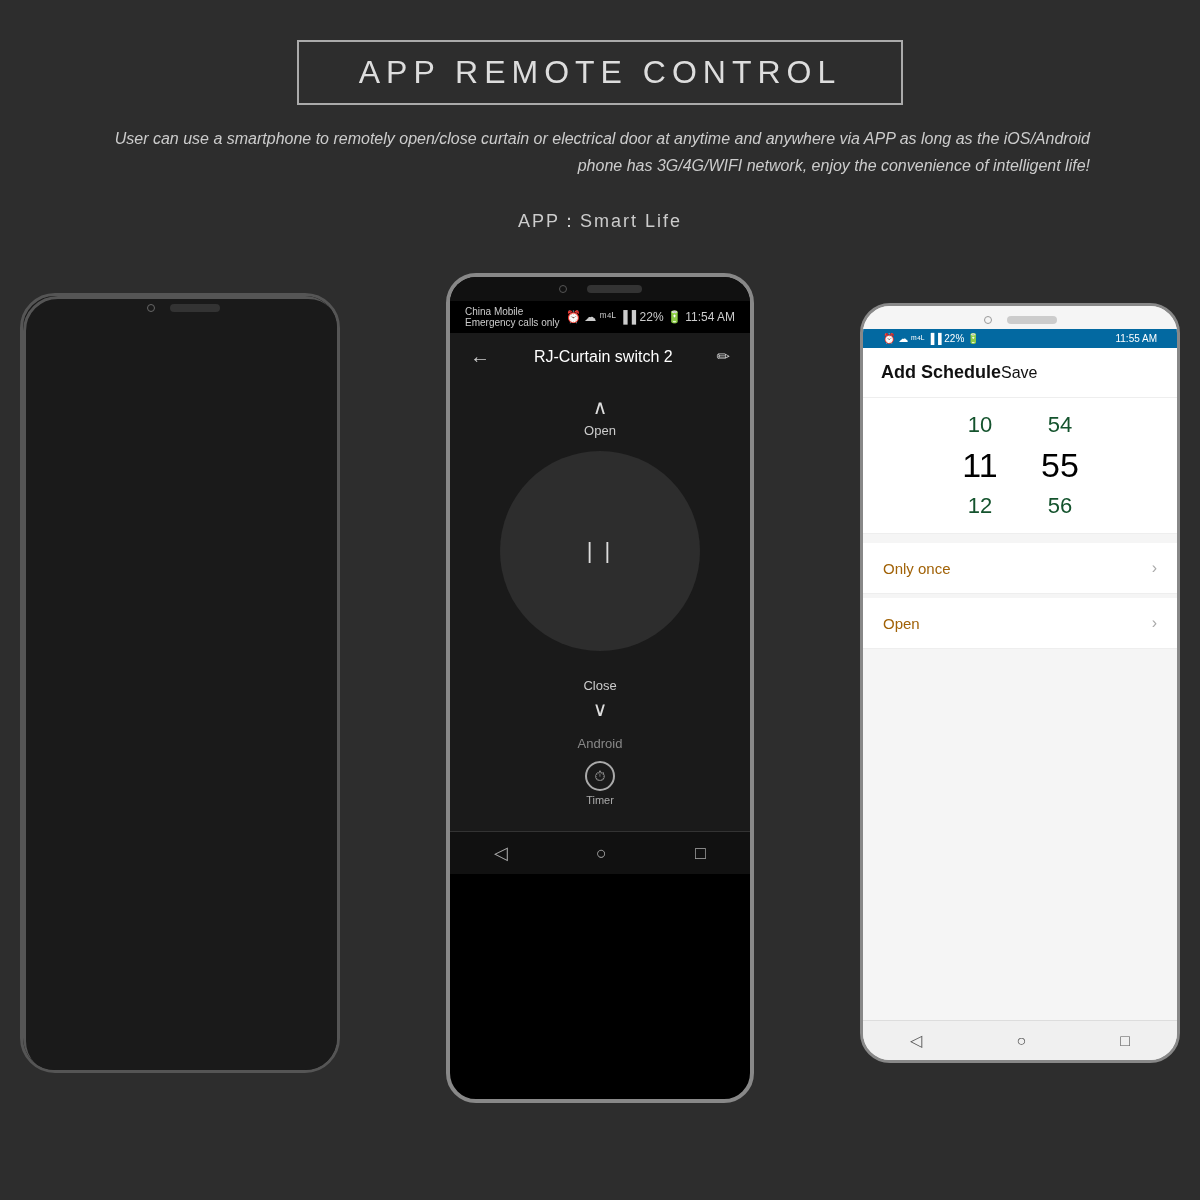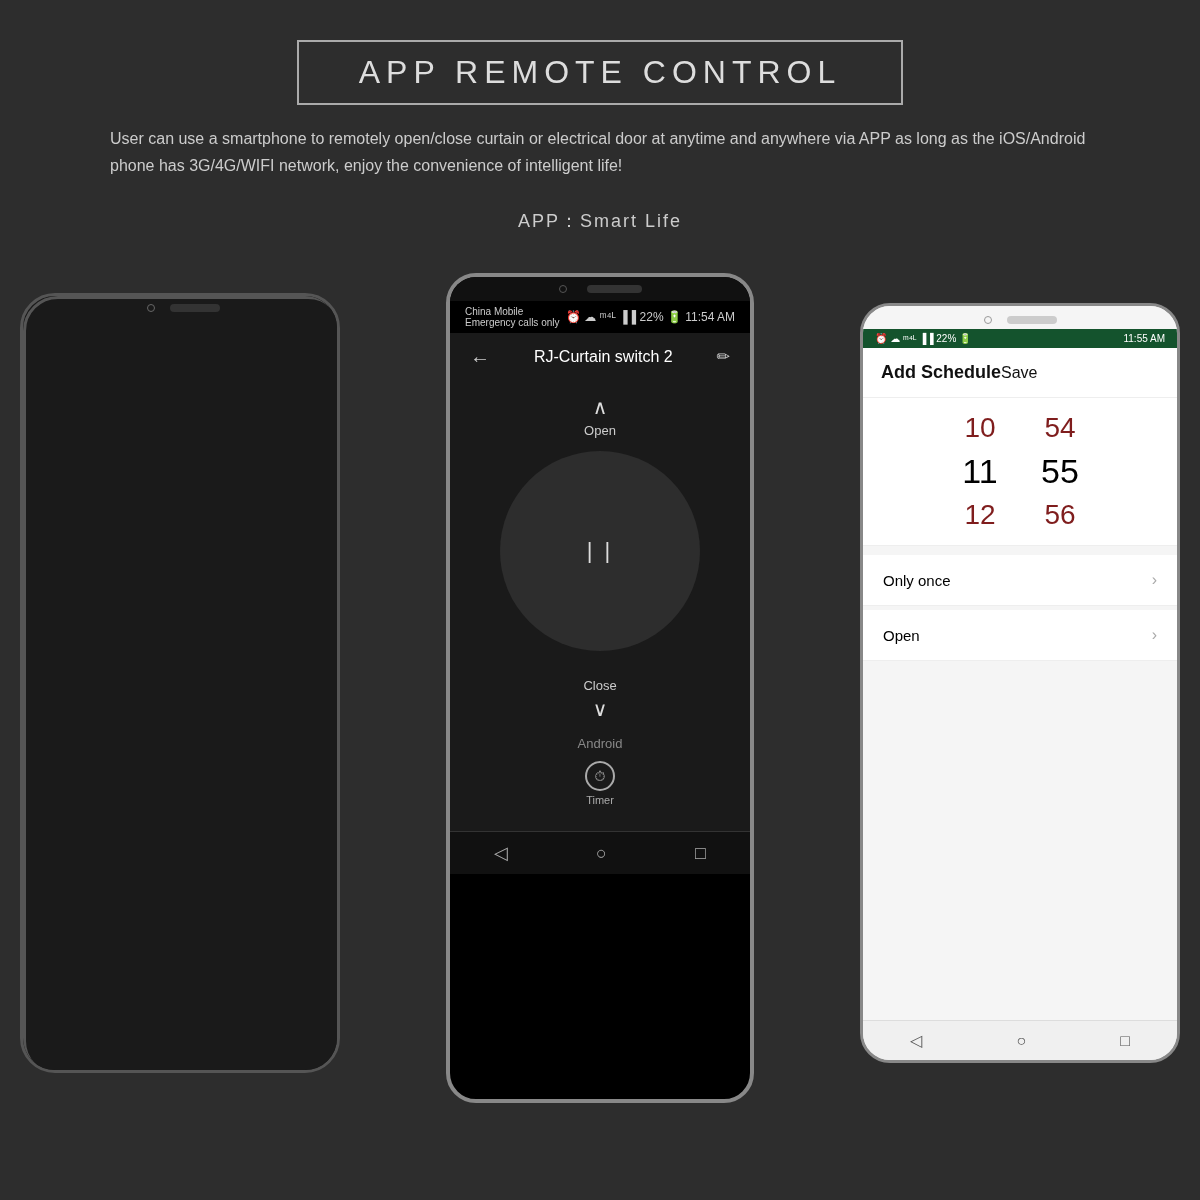--- a/index.html
+++ b/index.html
@@ -26,22 +26,23 @@
     .title-box h1 {
       color: #ddd;
       font-size: 32px;
       font-weight: 300;
       letter-spacing: 6px;
     }
     .subtitle-text {
       color: #ccc;
       font-size: 16px;
       line-height: 1.7;
-      text-align: left;
+      text-align: right;
       padding: 0 10px;
+      font-style: italic;
     }
     .app-label {
       color: #ccc;
       font-size: 18px;
       text-align: center;
       margin: 30px 0 20px;
       letter-spacing: 2px;
     }
 
     
@@ -271,22 +272,22 @@
       width: 8px; height: 8px;
       border: 1px solid #999;
       border-radius: 50%;
     }
     .phone-right .r-speaker {
       width: 50px; height: 8px;
       background: #ccc;
       border-radius: 4px;
     }
     .phone-right .status-bar {
-      background: #14532d;
-      padding: 4px 12px;
+      background: #0369a1;
+      padding: 4px 20px;
       display: flex;
       justify-content: space-between;
       align-items: center;
       color: #fff;
       font-size: 10px;
     }
     .phone-right .schedule-header {
       background: #fff;
       padding: 14px 18px;
       display: flex;
@@ -308,22 +309,22 @@
       padding: 10px 0;
       border-bottom: 1px solid #eee;
     }
     .phone-right .time-row {
       display: flex;
       justify-content: center;
       gap: 20px;
       padding: 4px 0;
     }
     .phone-right .time-num {
-      font-size: 28px;
-      color: #7f1d1d;
+      font-size: 22px;
+      color: #14532d;
       width: 60px;
       text-align: center;
     }
     .phone-right .time-num.selected {
       color: #000000;
       font-size: 34px;
       font-weight: 500;
     }
     .phone-right .options-section {
       background: #f5f5f5;
@@ -333,21 +334,21 @@
       display: flex;
       justify-content: space-between;
       align-items: center;
       padding: 16px 20px;
       background: #fff;
       margin: 4px 0;
       border-bottom: 1px solid #eee;
     }
     .phone-right .option-label {
       font-size: 15px;
-      color: #000000;
+      color: #a16207;
     }
     .phone-right .option-arrow {
       color: #aaa;
       font-size: 16px;
     }
     .phone-right .bottom-nav {
       position: absolute;
       bottom: 0;
       left: 0;
       width: 100%;

